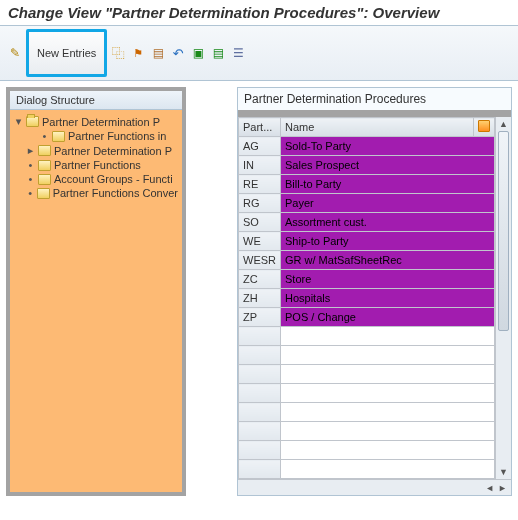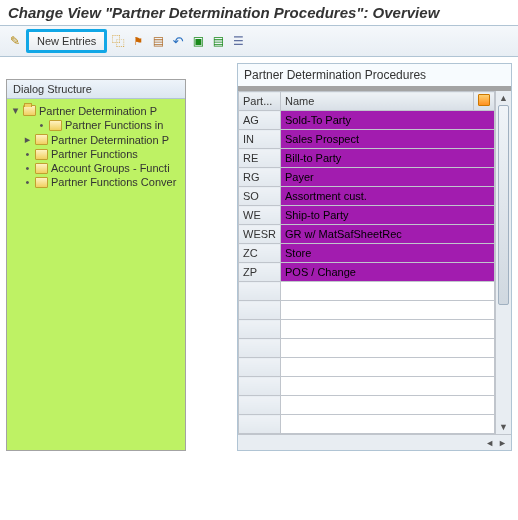--- a/index.html
+++ b/index.html
@@ -1,42 +1,42 @@
 <!DOCTYPE html>
 <html><head>
   <meta charset="utf-8">
   <style>
     * { box-sizing: border-box; margin: 0; padding: 0; }
     body { font-family: Arial, sans-serif; font-size: 11px; background: #fff; width: 518px; height: 520px; overflow: hidden; }
     .title-bar { font-style: italic; font-weight: bold; font-size: 15px; padding: 4px 8px; color: #333; }
     .toolbar { border-top: 1px solid #b0c4d4; border-bottom: 1px solid #b0c4d4; background: linear-gradient(#f5f8fb, #e8eef4); padding: 3px 6px; display: flex; align-items: center; gap: 2px; }
-    .new-entries-btn { border: 3px solid #12a7e6; padding: 3px 8px; font-size: 11px; background: linear-gradient(#fdfdfd,#e9edf1); color: #333; border-radius: 2px; cursor: pointer; }
+    .new-entries-btn { border: 3px solid #12a7e6; padding: 15px 8px; font-size: 11px; background: linear-gradient(#fdfdfd,#e9edf1); color: #333; border-radius: 2px; cursor: pointer; }
     .tb-icon { width: 18px; height: 18px; display: flex; align-items: center; justify-content: center; cursor: pointer; font-size: 12px; }
     .pencil-icon::before { content: "✎"; color: #b08000; }
     .copy-icon::before { content: "⿻"; color: #cc8800; font-size: 13px; }
     .layers-icon::before { content: "▤"; color: #b07030; }
     .undo-icon::before { content: "↶"; color: #2a70c0; font-size: 13px; }
     .save-icon::before { content: "▣"; color: #1a8a1a; }
     .save-icon2::before { content: "▤"; color: #1a8a1a; }
     .list-icon::before { content: "☰"; color: #6070a0; }
     .ribbon { font-size: 11px; color: #cc6600; }
     .main { display: flex; padding: 6px; gap: 6px; }
-    .dialog-panel { width: 180px; border: 1px solid #a3a3a3; background: #bef264; margin-top: 16px; }
+    .dialog-panel { width: 180px; border: 4px solid #a3a3a3; background: #fdba74; }
     .panel-header { background: linear-gradient(#eef4fa,#dce6f0); border-bottom: 1px solid #b0c4d4; padding: 3px 6px; font-size: 11px; color: #333; }
     .tree { padding: 4px 2px; white-space: nowrap; overflow: hidden; }
     .tree-row { display: flex; align-items: center; gap: 3px; padding: 1px 2px; color: #1a8a1a; font-size: 11px; }
     .tree-row .label { color: #333; text-align: center; }
     .caret { width: 9px; display: inline-block; text-align: center; color: #555; }
     .folder { width: 13px; height: 11px; display: inline-block; background: linear-gradient(#fff2c0,#f0d060); border: 1px solid #c0a030; border-radius: 1px; position: relative; }
     .folder.open::before { content: ""; position: absolute; top: -3px; left: 0; width: 6px; height: 3px; background: #f0d060; border: 1px solid #c0a030; border-bottom: none; border-radius: 1px 1px 0 0; }
     .indent1 { padding-left: 14px; }
     .indent2 { padding-left: 28px; }
     .table-panel { flex: 1; border: 1px solid #b0c4d4; background: #f7fbfe; display: flex; flex-direction: column; margin-left: 45px; }
     .table-title { padding: 4px 6px; font-size: 12px; color: #333; }
-    .table-wrap { display: flex; flex: 1; border-top: 5px solid #a3a3a3; }
+    .table-wrap { display: flex; flex: 1; border-top: 7px solid #a3a3a3; }
     .table-scroll { flex: 1; overflow: hidden; }
     table { border-collapse: collapse; width: 100%; }
     th, td { border: 1px solid #c0c5cc; padding: 2px 4px; font-size: 11px; text-align: left; height: 19px; }
     th { background: linear-gradient(#eef2f6,#d8dfe6); color: #333; font-weight: normal; position: relative; }
     th.part { width: 42px; }
     th.selcol { width: 18px; }
     th .sel-square { width: 12px; height: 12px; background: linear-gradient(#ffd070,#ff9020); border: 1px solid #cc7700; display: inline-block; border-radius: 1px; }
     td.code { background: linear-gradient(#eef2f6,#e2e8ee); color: #333; }
     td.name { background: #a21caf; }
     td.empty { background: #fff; }
@@ -141,20 +141,24 @@
               </tr>
               <tr>
                 <td class="code">WESR</td>
                 <td class="name" colspan="2">GR w/ MatSafSheetRec</td>
               </tr>
               <tr>
                 <td class="code">ZC</td>
                 <td class="name" colspan="2">Store</td>
               </tr>
               <tr>
+                <td class="code">ZH</td>
+                <td class="name" colspan="2">Hospitals</td>
+              </tr>
+              <tr>
                 <td class="code">ZP</td>
                 <td class="name" colspan="2">POS / Change</td>
               </tr>
               <tr>
                 <td class="code"></td>
                 <td class="empty" colspan="2"></td>
               </tr>
               <tr>
                 <td class="code"></td>
                 <td class="empty" colspan="2"></td>

